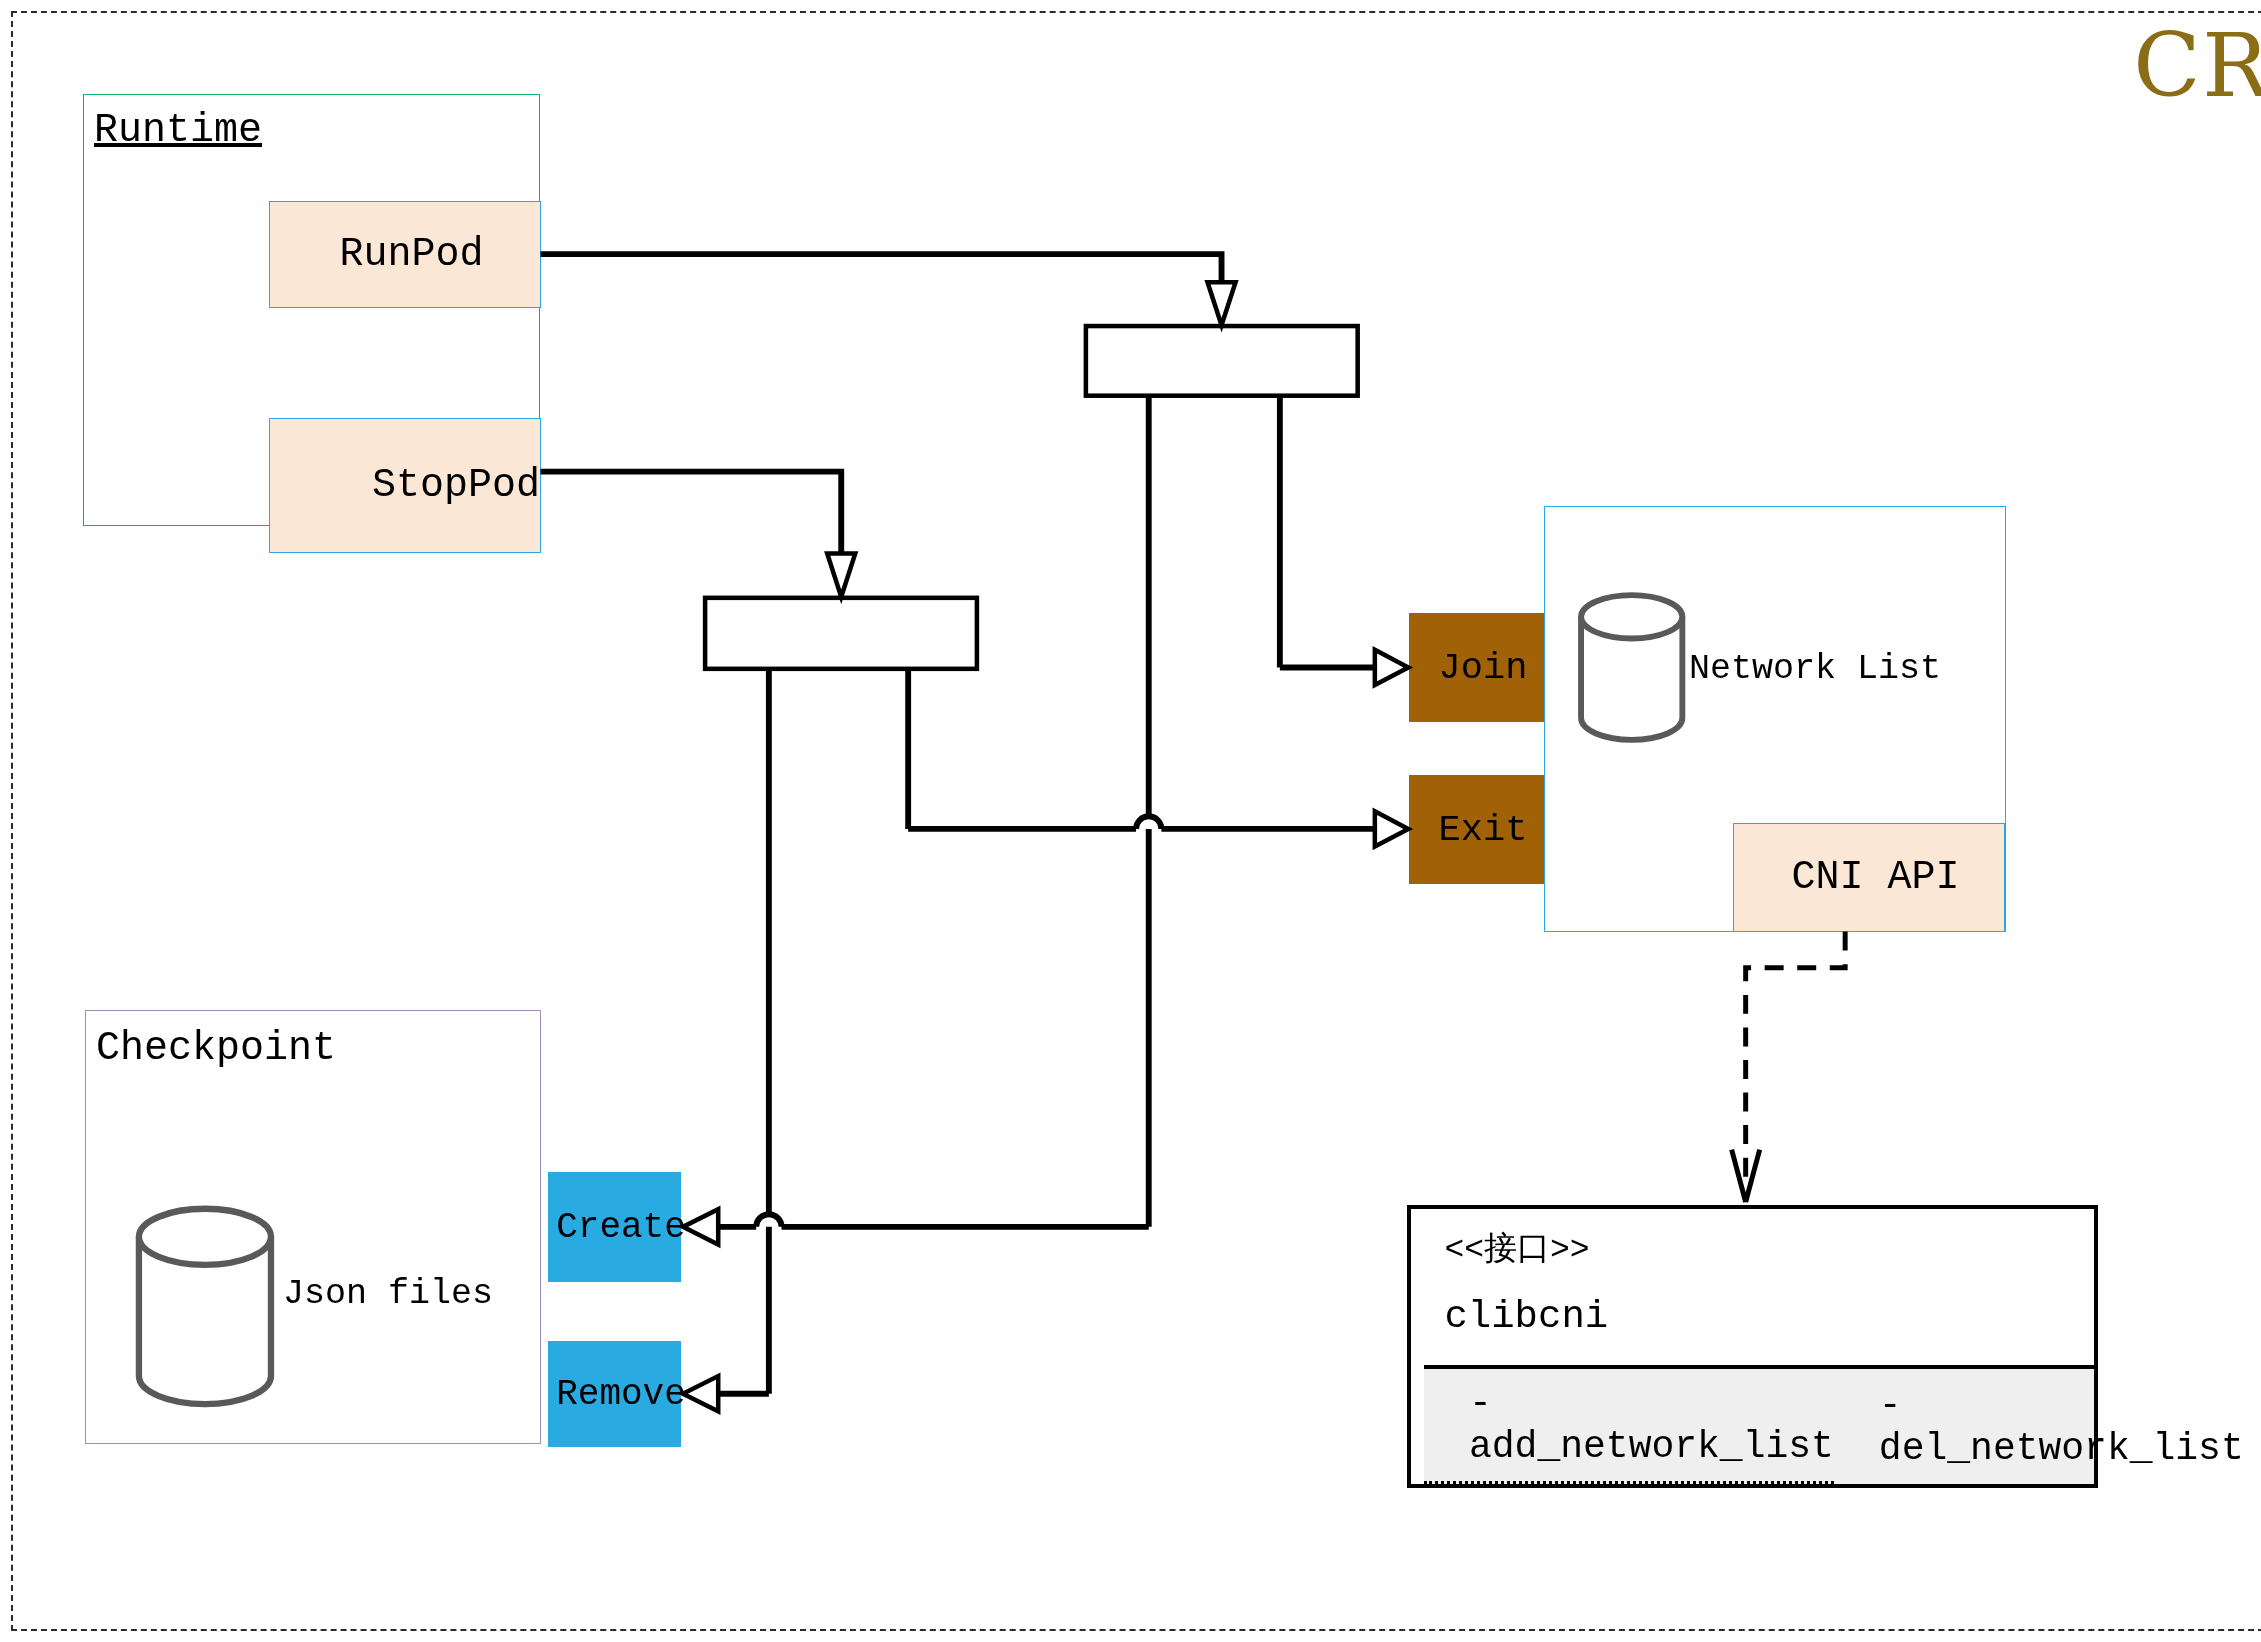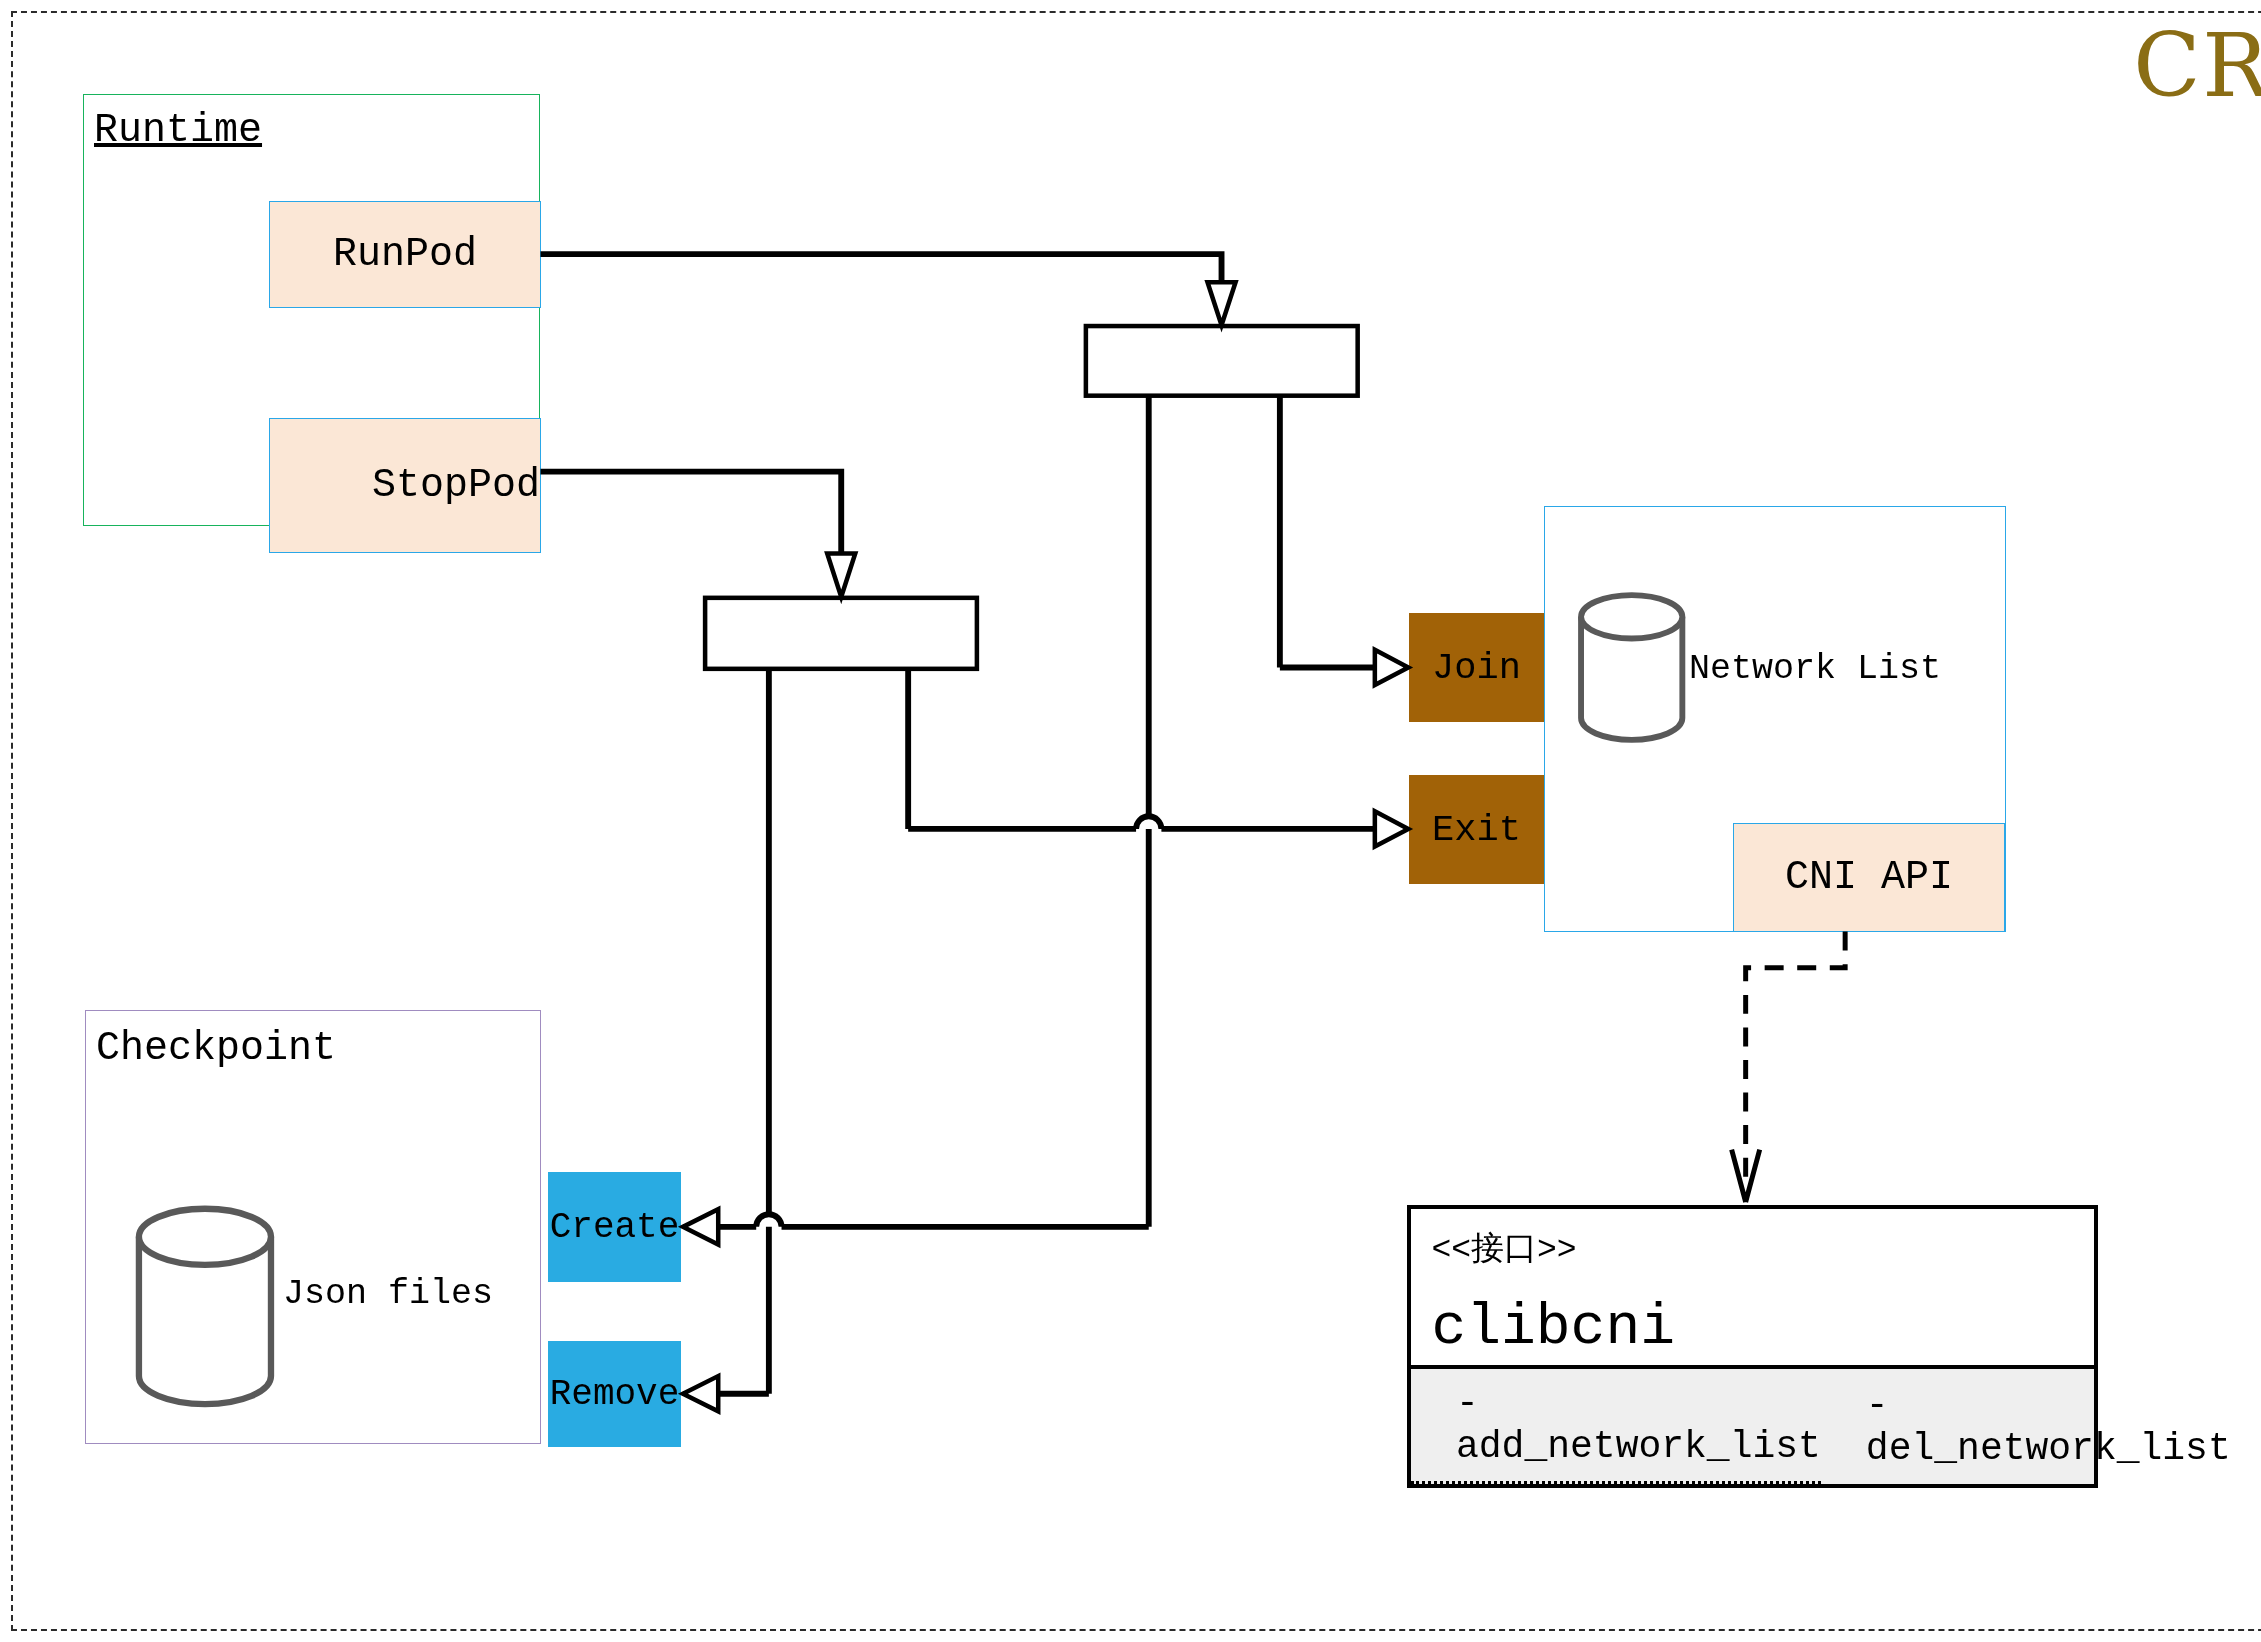--- a/index.html
+++ b/index.html
@@ -9,21 +9,21 @@
   }
   .page-border {
     position:absolute; left:11.3px; top:11.3px; right:11.3px; bottom:11.3px;
     border:2.3px dashed #2b2b2b;
   }
   .title {
     position:absolute; top:13.6px; right:28px;
     font-family:"DejaVu Serif", serif; font-size:88px; letter-spacing:1.8px;
     color:#8a6d15;
   }
-  .box { position:absolute; box-sizing:border-box; }
+  .box { position:absolute; box-sizing:border-box;padding-left:13px; }
   .label { position:absolute; white-space:nowrap; }
   .center { display:flex; align-items:center; justify-content:center; }
 
   
   #runtime-box     { left:83px; top:94px;  width:457px; height:432px; border:1.8px solid #17b35c; background:#fff; }
   #checkpoint-box  { left:85px; top:1010px; width:456px; height:434px; border:1.8px solid #a08cc0; background:#fff; }
   #nm-box          { left:1544px; top:506px; width:462px; height:426px; border:1.8px solid #2aa7e8; background:#fff; }
 
   
   .peach { background:#fbe7d6; border:1.8px solid #2aa7e8; }
@@ -44,21 +44,21 @@
   #network-list-label { left:1689px; top:649px; font-size:35px; }
   #json-files-label   { left:283px;  top:1274px; font-size:35px; }
 
   
   #clibcni-box {
     left:1407px; top:1205px; width:691px; height:283px;
     border:4.1px solid #000; background:#fff; display:flex; flex-direction:column;
   }
   .clib-top { height:156px; padding-left:20.4px; box-sizing:border-box; }
   .clib-stereotype { margin-top:17px; font-size:33px; }
-  .clib-name { margin-top:23.5px; font-size:58px; }
+  .clib-name { margin-top:23.5px; font-size:39px; }
   .clib-bottom { flex:1; background:#efefef; border-top:4.1px solid #000; display:flex; flex-direction:row; }
   .clib-row { flex:1; display:flex; align-items:center; padding-left:45px; font-size:38px; }
   .clib-row.first { border-bottom:3.6px dotted #000; }
 
   svg { position:absolute; left:0; top:0; pointer-events:none; }
 </style>
 </head>
 <body>
 
 <div id="stage">

